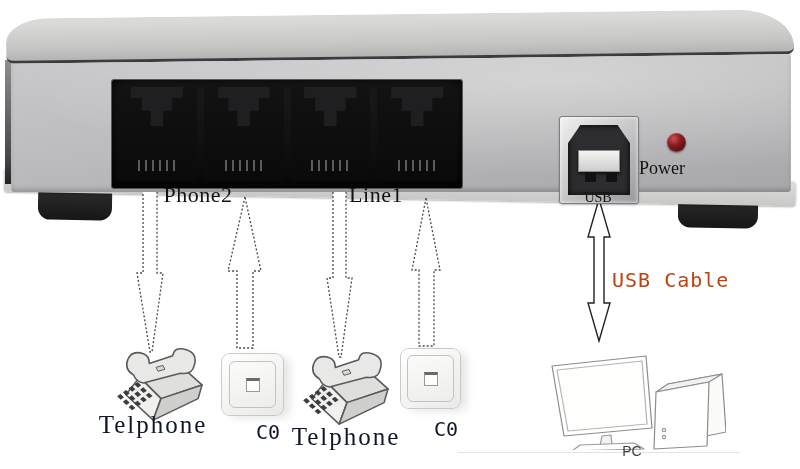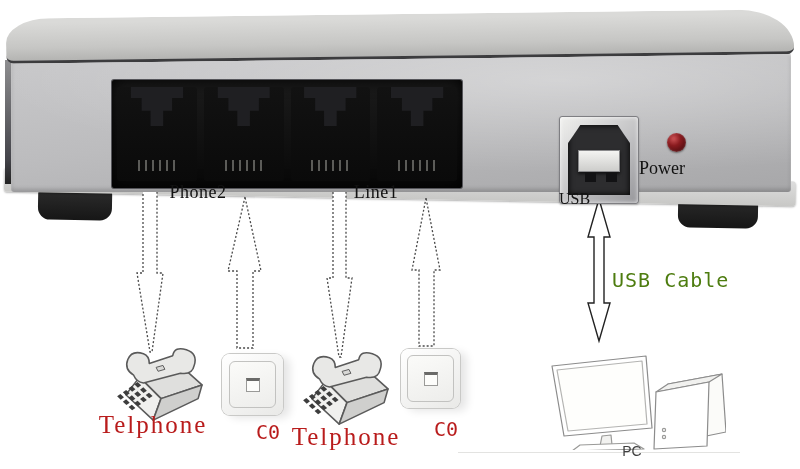--- a/index.html
+++ b/index.html
@@ -37,69 +37,69 @@
        border-radius:2px;display:flex;padding:7px 5px;box-sizing:border-box;gap:7px;}
   .rj11{position:relative;flex:1;background:linear-gradient(#121212,#0a0a0a);border-radius:3px;}
   .rj11::before{content:"";position:absolute;top:0;left:50%;transform:translateX(-50%);
        width:66%;height:42%;background:#1f1f22;
        clip-path:polygon(0 0,100% 0,100% 28%,79% 28%,79% 60%,62% 60%,62% 100%,38% 100%,38% 60%,21% 60%,21% 28%,0 28%);}
   .rj11::after{content:"";position:absolute;bottom:11%;left:50%;transform:translateX(-50%);
        width:48%;height:11%;
        background:repeating-linear-gradient(90deg,#6a6a66 0 2px,transparent 2px 7px);opacity:.85;}
 
   .port-labels{position:absolute;left:98px;top:130px;width:356px;display:flex;}
-  .port-labels span{flex:1;text-align:center;font-size:18px;color:#121212;letter-spacing:.5px;}
+  .port-labels span{flex:1;text-align:center;font-size:22px;color:#121212;letter-spacing:.5px;}
 
   
   .usb-outer{position:absolute;left:548px;top:64px;width:78px;height:86px;
        background:linear-gradient(135deg,#f0f0ee 0%,#c2c2c4 55%,#97979b 100%);
        border:1px solid #7e7e82;border-radius:3px;
        box-shadow:inset 0 0 4px rgba(255,255,255,.8), 0 1px 2px rgba(0,0,0,.25);}
   .usb-cavity{position:absolute;left:8px;right:8px;top:8px;bottom:8px;background:#2d2d2f;
        clip-path:polygon(0 26%,20% 0,80% 0,100% 26%,100% 100%,0 100%);
        box-shadow:inset 0 0 6px #000;}
   .usb-tongue{position:absolute;left:16%;right:16%;top:36%;height:28%;
        background:linear-gradient(#f4f4f2,#cdcdcb);box-shadow:0 2px 3px rgba(0,0,0,.65);
        border:1px solid #8a8a8c;}
   .usb-contacts{position:absolute;top:68%;left:27%;width:11px;height:9px;background:#121214;
        box-shadow:21px 0 0 #121214;}
-  .usb-label{position:absolute;left:548px;top:138px;width:78px;text-align:left;
-       font-size:16px;color:#111;}
+  .usb-label{position:absolute;left:548px;top:138px;width:78px;text-align:center;
+       font-size:14px;color:#111;}
 
   
   .led{position:absolute;left:656px;top:81px;width:19px;height:19px;border-radius:50%;
        background:radial-gradient(circle at 35% 30%, #c2494c 6%, #8a1b1f 38%, #40090c 92%);
        box-shadow:0 1px 2px rgba(0,0,0,.45), inset 0 0 2px rgba(255,255,255,.3);}
   .power-label{position:absolute;left:628px;top:106px;width:90px;text-align:left;
        font-size:18px;color:#111;}
 
   
   #arrows{position:absolute;left:0;top:0;z-index:1;}
 
   
   .icon{position:absolute;z-index:2;}
-  .caption{position:absolute;z-index:2;color:#b91c1c;}
+  .caption{position:absolute;z-index:2;color:#0f172a;}
   .cap-serif{font-family:"Liberation Serif",serif;font-size:25px;letter-spacing:2px;text-align:center;}
   .cap-mono{font-family:"DejaVu Sans Mono","Liberation Mono",monospace;font-size:20px;text-align:right;}
   .cap-sans{font-family:"Liberation Sans",sans-serif;font-size:14px;text-align:center;color:#404040;}
 
   
   .co{background:linear-gradient(145deg,#ffffff,#e9e9e7);border-radius:8px;
       box-shadow:0 0 0 1px #c9c9c7, 7px 3px 8px rgba(0,0,0,.10);}
   .co-inner{position:absolute;left:11%;top:11%;right:11%;bottom:11%;
       border:1px solid #c2c2c0;border-radius:6px;
       background:linear-gradient(160deg,#fbfbf9,#ededeb);}
   .co-hole{position:absolute;left:50%;top:50%;width:14px;height:14px;transform:translate(-50%,-50%);
       background:#fdfdfb;border:1px solid #9a9a98;border-top:3px solid #6a6a68;box-sizing:border-box;}
 
   .pc-line{position:absolute;left:458px;top:452px;width:282px;height:1px;background:#e3e3e1;z-index:0;}
 
   .usb-cable-label{position:absolute;left:612px;top:268px;z-index:2;
       font-family:"DejaVu Sans Mono","Liberation Mono",monospace;font-size:20px;
-      letter-spacing:1px;color:#4d7c0f;white-space:nowrap;}
+      letter-spacing:1px;color:#c2410c;white-space:nowrap;}
 </style>
 </head>
 <body>
 
 <div id="scene">
 
   <div id="device">
     <div class="base"></div>
     <div class="foot l"></div>
     <div class="foot r"></div>

